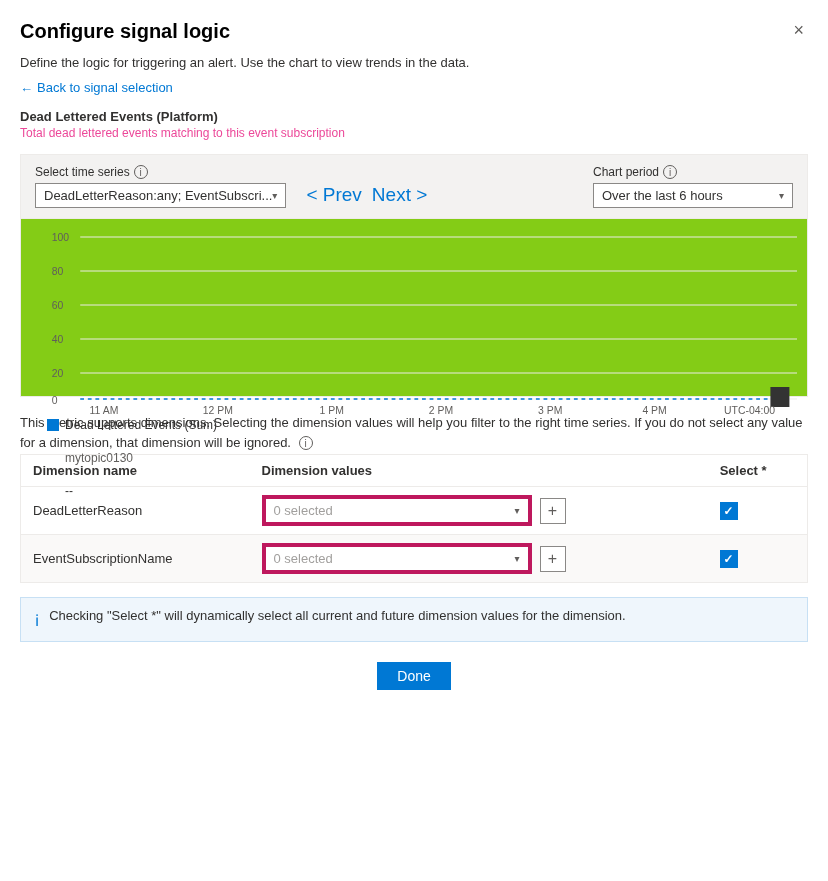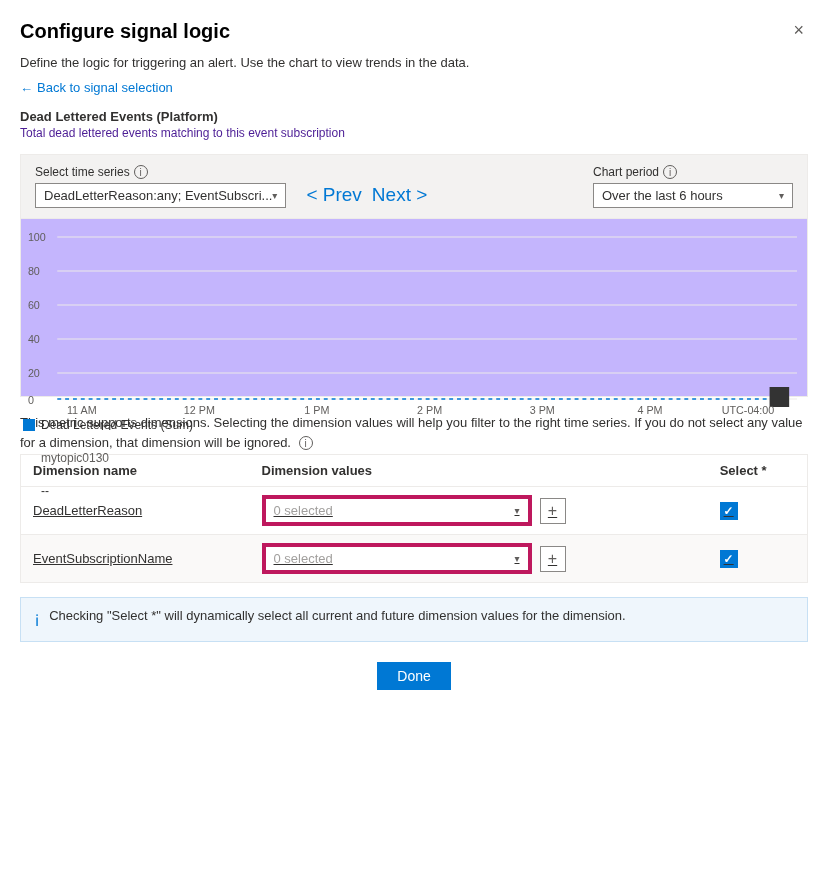--- a/index.html
+++ b/index.html
@@ -52,21 +52,21 @@
       margin-bottom: 14px;
       text-decoration: none;
     }
     .signal-name {
       font-weight: 600;
       font-size: 13px;
       margin-bottom: 2px;
     }
     .signal-desc {
       font-size: 12px;
-      color: #4c1d95;
+      color: #ec4899;
       margin-bottom: 14px;
     }
     .controls-bar {
       background: #f3f2f1;
       border: 1px solid #edebe9;
       padding: 10px 14px;
       margin-bottom: 0;
     }
     .controls-row {
       display: flex;
@@ -124,22 +124,22 @@
       font-size: 19px;
       color: #0078d4;
       cursor: pointer;
       margin-top: 16px;
     }
     .prev-next span { padding: 0 4px; }
     .spacer { flex: 1; }
     .chart-area {
       border: 1px solid #edebe9;
       border-top: none;
-      background: #c4b5fd;
-      padding: 10px 10px 6px 2px;
+      background: #84cc16;
+      padding: 10px 10px 6px 26px;
       position: relative;
       height: 178px;
     }
     .chart-svg-container {
       width: 100%;
       height: 185px;
     }
     .chart-legend {
       display: flex;
       flex-direction: column;
@@ -179,21 +179,20 @@
       text-align: left;
       padding: 8px 12px;
       border-bottom: 1px solid #edebe9;
       color: #323130;
     }
     .dim-table td {
       padding: 8px 12px;
       border-bottom: 1px solid #edebe9;
       font-size: 13px;
       vertical-align: middle;
-      text-decoration: underline;
     }
     .dim-table tr:last-child td { border-bottom: none; }
     .dim-table tr:nth-child(even) { background: #faf9f8; }
     .dim-values-cell {
       display: flex;
       align-items: center;
       gap: 8px;
     }
     .dim-values-dropdown {
       display: flex;

